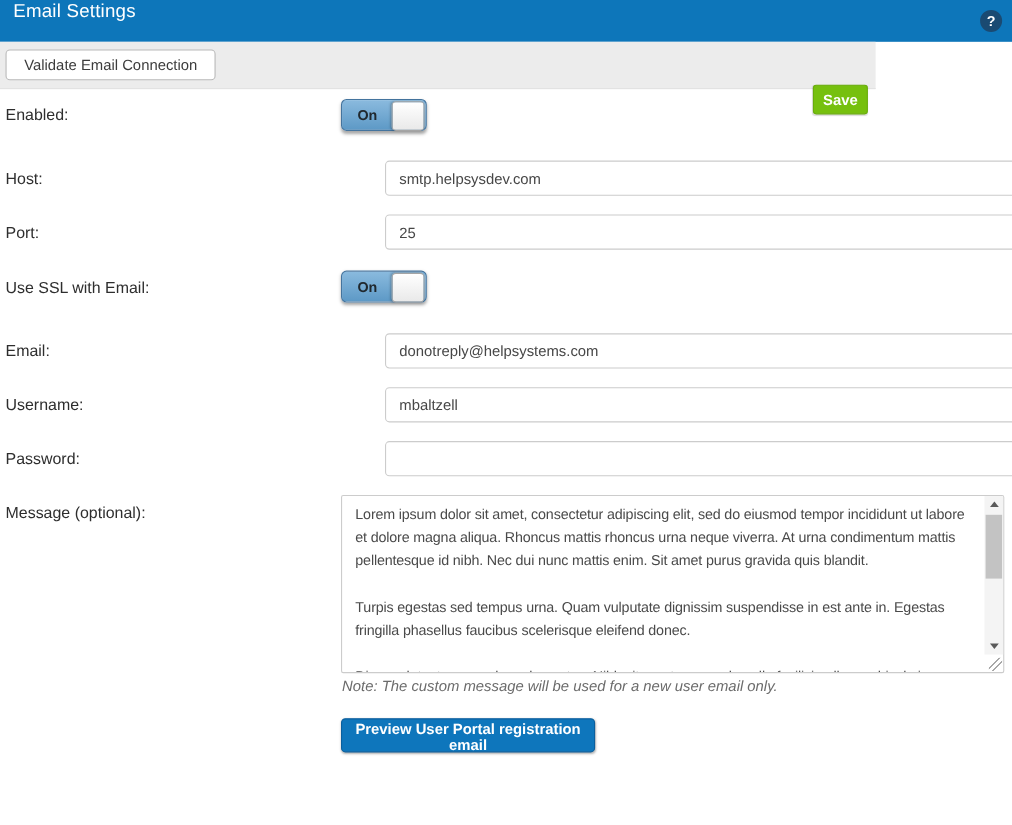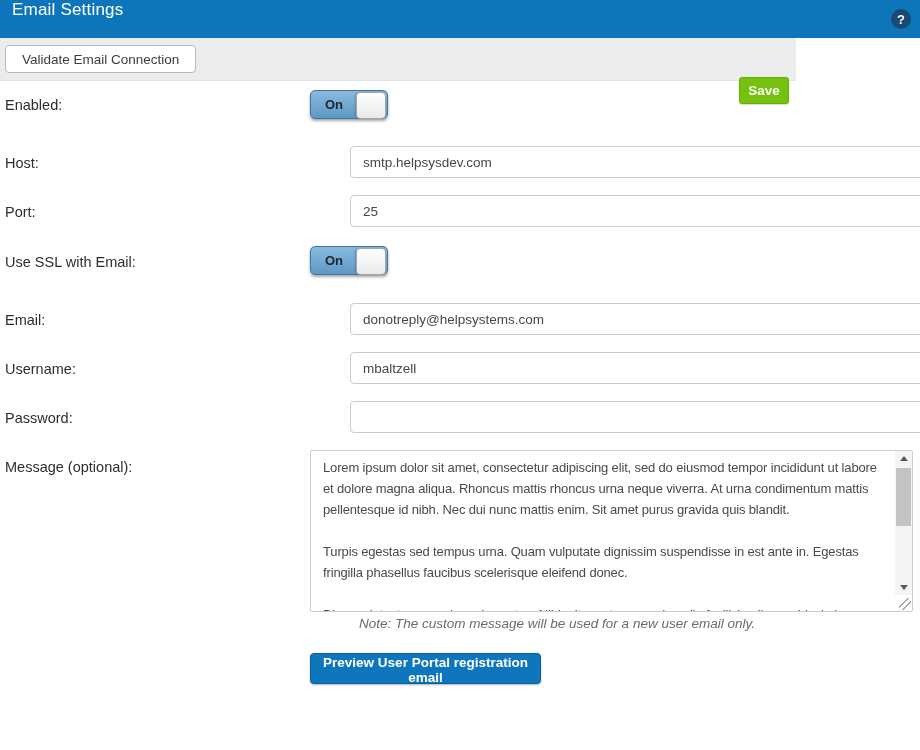--- a/index.html
+++ b/index.html
@@ -92,21 +92,21 @@
   .sb-thumb{
     position:absolute;left:1px;top:17px;width:15px;height:58px;background:#c3c3c3;cursor:pointer;
   }
   .resize-corner{
     position:absolute;right:2px;bottom:2px;width:12px;height:12px;cursor:nwse-resize;
     background:
       linear-gradient(135deg, transparent 0 6px, #a8a8a8 6px 7.5px, transparent 7.5px 10px, #a8a8a8 10px 11.5px, transparent 11.5px);
   }
 
   .note-text{
-    position:absolute;left:311px;top:616px;font-size:13.5px;font-style:italic;color:#6b6b6b;margin-left:48px;
+    position:absolute;left:311px;top:616px;font-size:13.5px;font-style:italic;color:#6b6b6b;
   }
 
   .btn-preview{
     position:absolute;left:310px;top:653px;width:231px;height:31px;
     background:#0e76bc;border:1px solid #0a5f9e;border-radius:4px;
     font-family:inherit;font-size:13.5px;font-weight:bold;color:#ffffff;cursor:pointer;
     box-shadow:0 1px 2px rgba(0,0,0,.3);
   }
 </style>
 </head>

